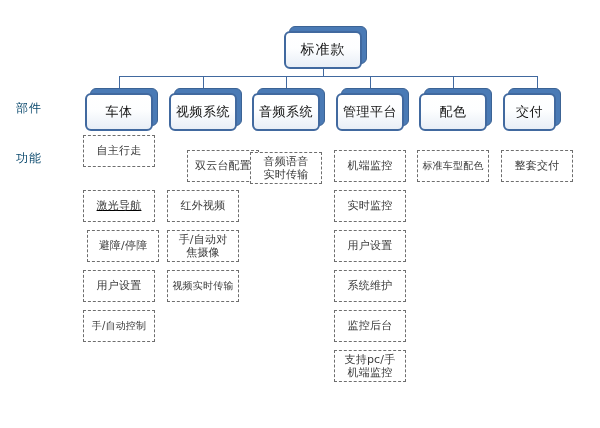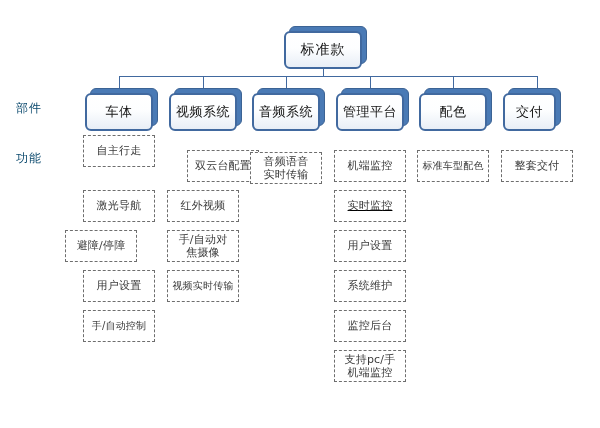--- a/index.html
+++ b/index.html
@@ -132,24 +132,24 @@
   <div id="columns">
       <div class="node" style="left: 85px; top: 93px; width: 68px; height: 38px;">
         <div class="shadow"></div>
         <div class="face">
           <span class="face-text">车体</span>
         </div>
       </div>
       <div class="fbox" style="left: 83px; top: 135px; width: 72px; height: 32px;">
         <span class="ftext">自主行走</span>
       </div>
-      <div class="fbox" style="left: 83px; top: 190px; width: 72px; height: 32px;">
+      <div class="fbox" style="left: 83px; top: 190px; width: 72px; height: 32px; text-decoration: underline;">
         <span class="ftext">激光导航</span>
       </div>
-      <div class="fbox" style="left: 65px; top: 230px; width: 72px; height: 32px; text-align: center;">
+      <div class="fbox" style="left: 87px; top: 230px; width: 72px; height: 32px; text-align: center;">
         <span class="ftext">避障/停障</span>
       </div>
       <div class="fbox" style="left: 83px; top: 270px; width: 72px; height: 32px;">
         <span class="ftext">用户设置</span>
       </div>
       <div class="fbox narrow" style="left: 83px; top: 310px; width: 72px; height: 32px;">
         <span class="ftext">手/自动控制</span>
       </div>
       <div class="node" style="left: 169px; top: 93px; width: 68px; height: 38px;">
         <div class="shadow"></div>
@@ -182,21 +182,21 @@
       </div>
       <div class="node" style="left: 336px; top: 93px; width: 68px; height: 38px; text-align: center;">
         <div class="shadow"></div>
         <div class="face">
           <span class="face-text">管理平台</span>
         </div>
       </div>
       <div class="fbox" style="left: 334px; top: 150px; width: 72px; height: 32px;">
         <span class="ftext">机端监控</span>
       </div>
-      <div class="fbox" style="left: 334px; top: 190px; width: 72px; height: 32px; text-decoration: underline;">
+      <div class="fbox" style="left: 334px; top: 190px; width: 72px; height: 32px;">
         <span class="ftext">实时监控</span>
       </div>
       <div class="fbox" style="left: 334px; top: 230px; width: 72px; height: 32px;">
         <span class="ftext">用户设置</span>
       </div>
       <div class="fbox" style="left: 334px; top: 270px; width: 72px; height: 32px;">
         <span class="ftext">系统维护</span>
       </div>
       <div class="fbox" style="left: 334px; top: 310px; width: 72px; height: 32px;">
         <span class="ftext">监控后台</span>

